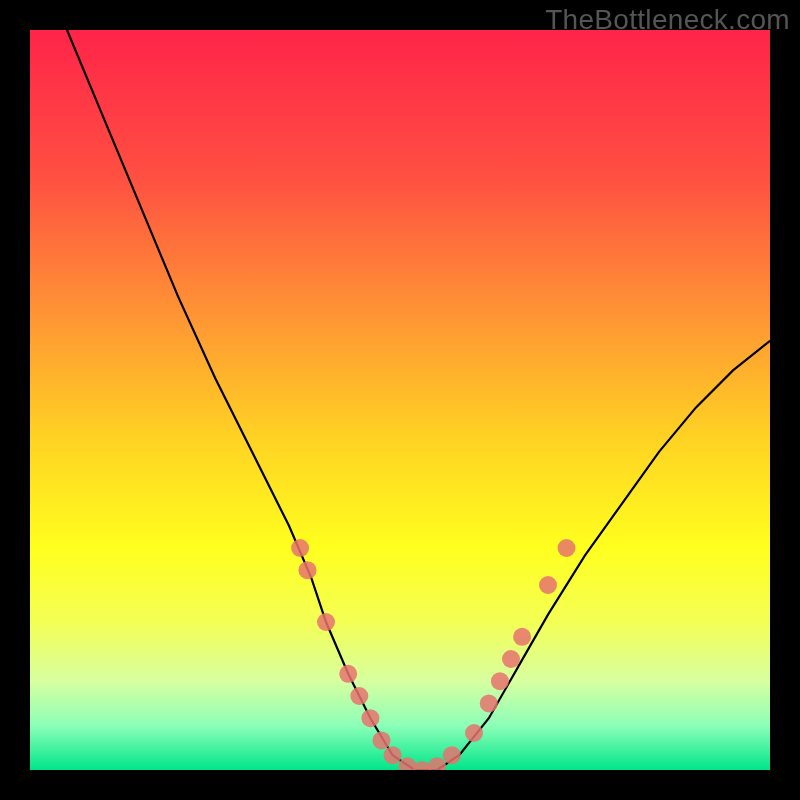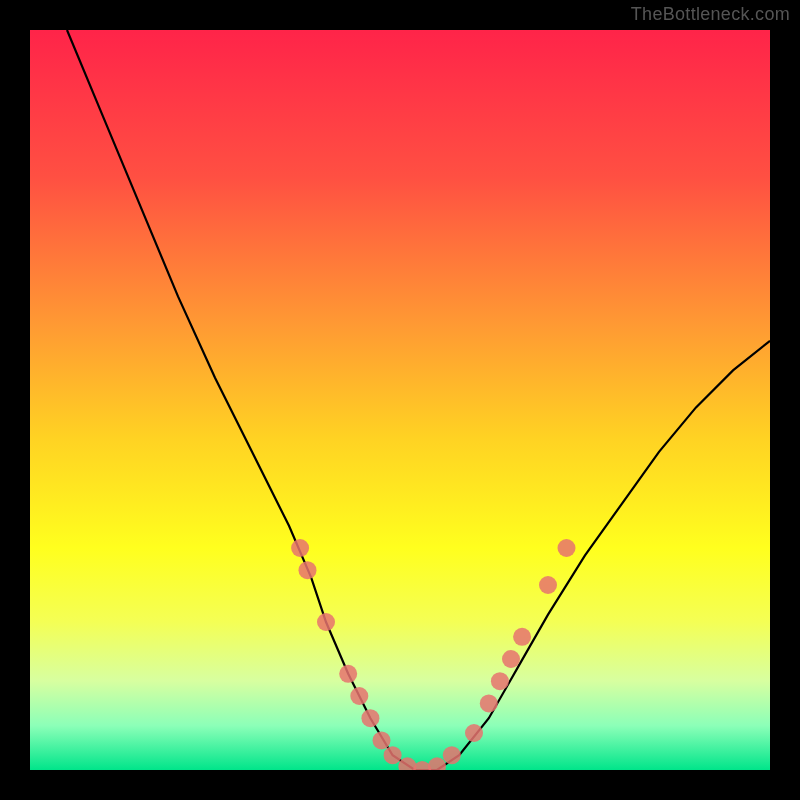--- a/index.html
+++ b/index.html
@@ -22,21 +22,21 @@
   .gradient {
     position: absolute;
     left: 0; top: 0;
     width: 100%; height: 100%;
   }
   .watermark {
     position: absolute;
     top: 4px;
     right: 10px;
     color: #555;
-    font-size: 18px;
+    font-size: 28px;
     font-weight: 500;
     letter-spacing: 0.3px;
     user-select: none;
   }
   svg.overlay {
     position: absolute;
     left: 0; top: 0;
     width: 100%; height: 100%;
   }
 </style>

